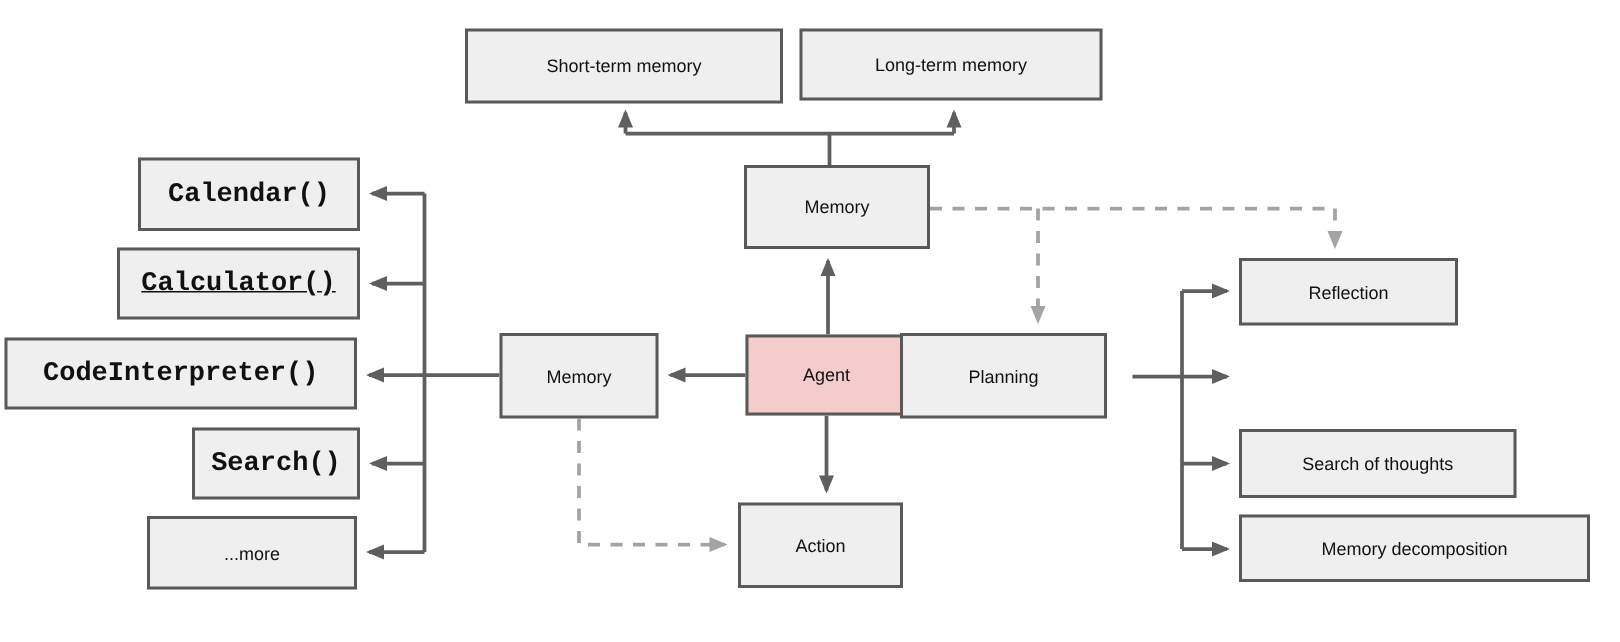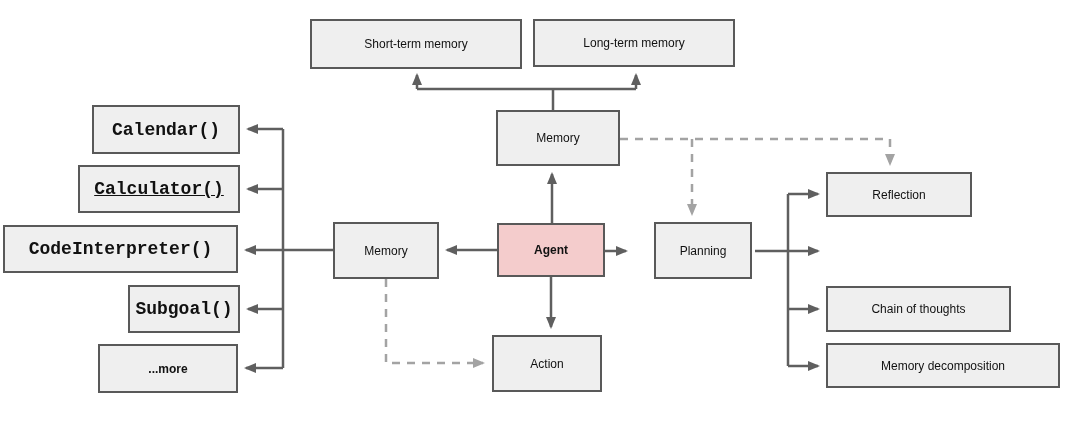--- a/index.html
+++ b/index.html
@@ -42,35 +42,35 @@
     line-height: 1;
     white-space: nowrap;
   }
   .node.mono {
     font-family: "Liberation Mono", monospace;
     font-weight: bold;
     font-size: 18px;
   }
   .node.agent {
     background: var(--agent-fill, #f4cccc);
-    font-weight: bold;
+    font-weight: normal;
   }
   
   .n-short      { left: 310px; top:  19px; width: 212px; height: 50px; }
   .n-long       { left: 533px; top:  19px; width: 202px; height: 48px; }
   .n-memory     { left: 496px; top: 110px; width: 124px; height: 56px; }
   .n-agent      { left: 497px; top: 223px; width: 108px; height: 54px; }
   .n-tools      { left: 333px; top: 222px; width: 106px; height: 57px; }
-  .n-planning   { left: 654px; top: 222px; width: 98px; height: 57px; }
+  .n-planning   { left: 600px; top: 222px; width: 138px; height: 57px; }
   .n-action     { left: 492px; top: 335px; width: 110px; height: 57px; text-align: center; }
   .n-calendar   { left:  92px; top: 105px; width: 148px; height: 49px; }
   .n-calculator { left:  78px; top: 165px; width: 162px; height: 48px; text-decoration: underline; }
   .n-codeint    { left:   3px; top: 225px; width: 235px; height: 48px; }
   .n-search     { left: 128px; top: 285px; width: 112px; height: 48px; }
-  .n-more       { left:  98px; top: 344px; width: 140px; height: 49px; font-weight: bold; }
+  .n-more       { left:  98px; top: 344px; width: 140px; height: 49px; }
   .n-reflection { left: 826px; top: 172px; width: 146px; height: 45px; }
   .n-selfcrit   { left: 826px; top: 229px; width: 125px; height: 45px; }
   .n-chain      { left: 826px; top: 286px; width: 185px; height: 46px; }
   .n-subgoal    { left: 826px; top: 343px; width: 234px; height: 45px; }
 </style>
 </head>
 <body>
 
 <div class="canvas">
 
@@ -119,20 +119,20 @@
   <div class="node n-memory">Memory</div>
 
   <div class="node n-tools">Memory</div>
   <div class="node agent n-agent">Agent</div>
   <div class="node n-planning">Planning</div>
   <div class="node n-action">Action</div>
 
   <div class="node mono n-calendar">Calendar()</div>
   <div class="node mono n-calculator">Calculator()</div>
   <div class="node mono n-codeint">CodeInterpreter()</div>
-  <div class="node mono n-search">Subgoal()</div>
+  <div class="node mono n-search">Search()</div>
   <div class="node n-more">...more</div>
 
   <div class="node n-reflection">Reflection</div>
-  <div class="node n-chain">Chain of thoughts</div>
+  <div class="node n-chain">Search of thoughts</div>
   <div class="node n-subgoal">Memory decomposition</div>
 
 </div>
 
 </body></html>

